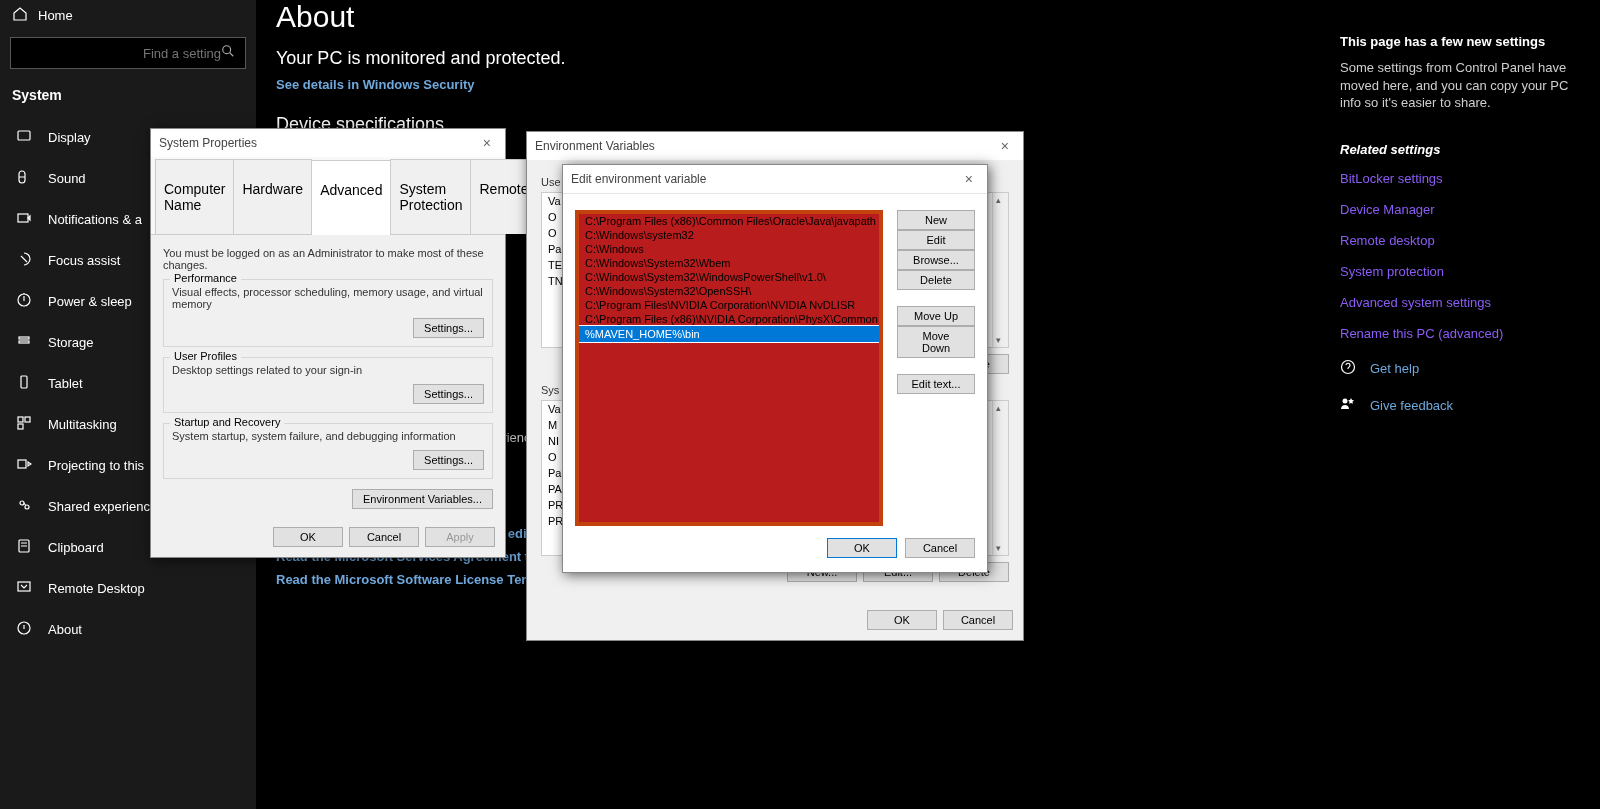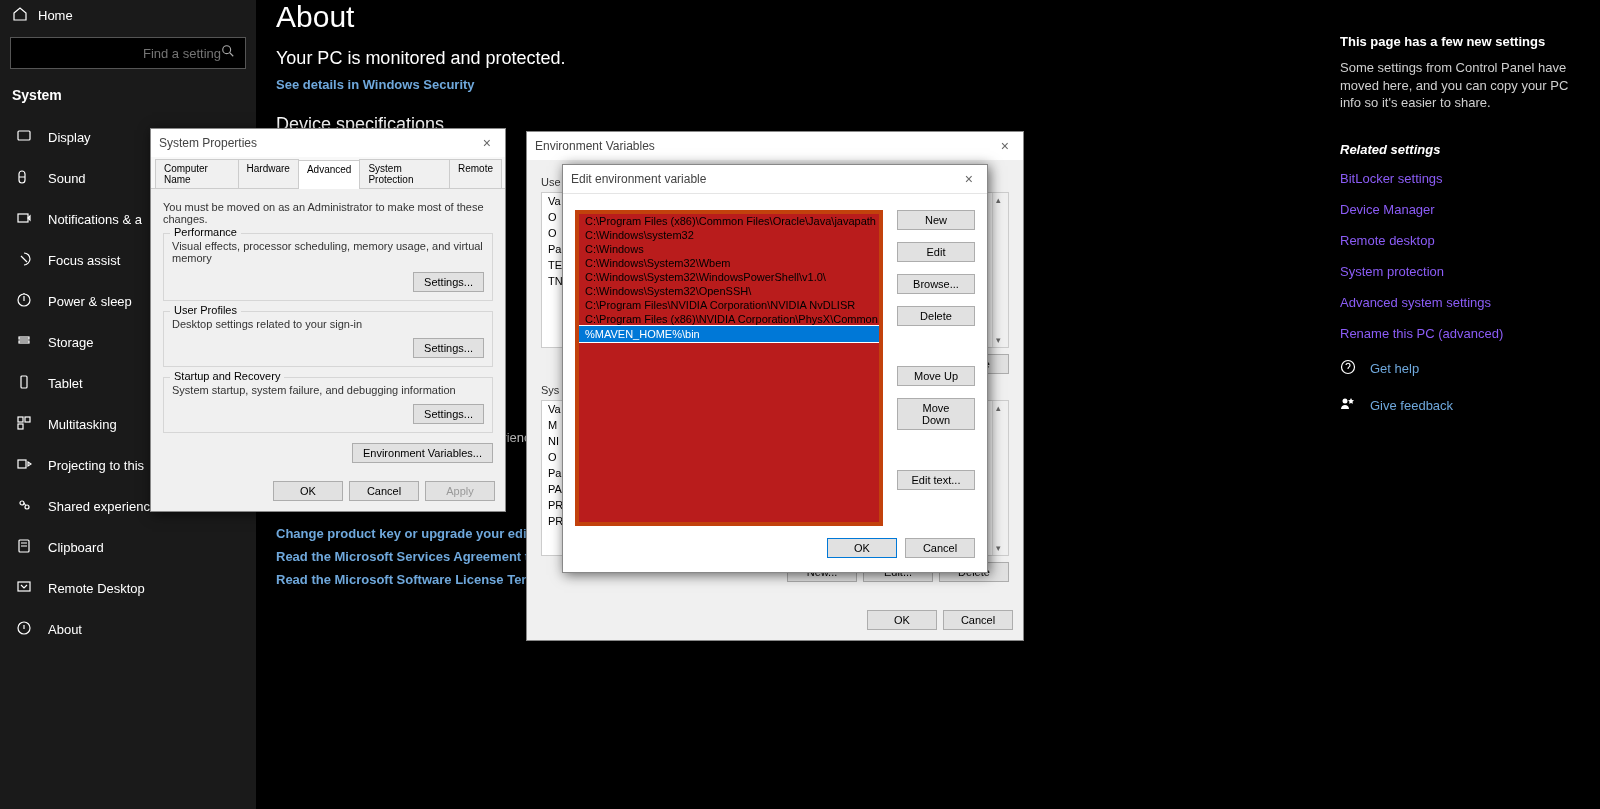--- a/index.html
+++ b/index.html
@@ -33,21 +33,21 @@
 .right .rel-heading { font-weight: 600; margin-bottom: 14px; font-style: italic; }
 .right .rlink { color: #8b5cf6; display: block; margin-bottom: 16px; cursor: pointer; }
 .right .help-row { display: flex; align-items: center; gap: 14px; margin-top: 18px; color: #6fa8dc; cursor: pointer; }
 .right .help-row svg { width: 16px; height: 16px; }
 
 
 .dialog { position: absolute; background: #f0f0f0; color: #000; border: 1px solid #888; box-shadow: 2px 2px 12px rgba(0,0,0,.6); font-size: 11px; }
 .dialog .titlebar { background: #fff; padding: 6px 8px; font-size: 12px; color: #444; display: flex; justify-content: space-between; align-items: center; }
 .dialog .titlebar .close { cursor: pointer; padding: 0 6px; color: #666; font-size: 14px; }
 .dialog .tabs { display: flex; background: #f8f8f8; border-bottom: 1px solid #ccc; padding: 2px 4px 0 4px; }
-.dialog .tab { padding: 3px 8px; font-size: 10px; background: #f0f0f0; border: 1px solid #ccc; border-bottom: none; margin-right: -1px; cursor: pointer; }
+.dialog .tab { padding: 21px 8px; font-size: 14px; background: #f0f0f0; border: 1px solid #ccc; border-bottom: none; margin-right: -1px; cursor: pointer; }
 .dialog .tab.active { background: #fff; position: relative; top: 1px; }
 .dialog .body { padding: 8px 12px; background: #f0f0f0; }
 .dialog .groupbox { border: 1px solid #d0d0d0; margin: 6px 0 10px 0; padding: 8px 10px 10px 10px; position: relative; background: #fff; }
 .dialog .group-title { position: absolute; top: -8px; left: 6px; background: #f0f0f0; padding: 0 4px; font-size: 11px; }
 .dialog .btn { background: #e1e1e1; border: 1px solid #adadad; padding: 3px 10px; font-size: 11px; min-width: 70px; cursor: pointer; }
 .dialog .btn:disabled { color: #999; }
 .dialog .btn.default { border: 1px solid #0078d7; }
 .dialog .btn-row { display: flex; justify-content: flex-end; gap: 6px; padding: 8px 10px 10px 0; }
 
 
@@ -69,21 +69,21 @@
 #envvars .list-btns { display:flex; justify-content:flex-end; gap:6px; margin:6px 4px 10px 0; }
 
 
 #editenv { left: 562px; top: 164px; width: 426px; background:#fff; }
 #editenv .titlebar { border-bottom: 1px solid #e5e5e5; }
 #editenv .edit-body { display:flex; padding: 16px 12px 12px 12px; gap: 14px; }
 #editenv .path-list { flex: 1; background: #b91c1c; border: 4px solid #c2410c; height: 316px; overflow:hidden; }
 #editenv .path-list .prow { padding: 1px 6px; font-size: 11px; white-space: nowrap; }
 #editenv .path-list .prow.editing { background: #0078d7; color: #fff; padding:0;text-decoration:underline; }
 #editenv .path-list .prow.editing input { width:100%; border:none; background:#0078d7; color:#fff; font-size:11px; padding:2px 6px; outline:1px solid #fff; }
-#editenv .side-btns { display:flex; flex-direction:column; gap:12px; width:78px; }
+#editenv .side-btns { display:flex; flex-direction:column; gap:0; width:78px; }
 #editenv .side-btns .btn { width:100%; }
 #editenv .side-btns .gap { height:16px; }
 #editenv .ok-row { display:flex; justify-content:flex-end; gap:8px; padding: 0 12px 14px 0; }
 </style>
 </head>
 <body>
 
 <div class="sidebar">
   <div class="home-row">
     <span><svg viewBox="0 0 16 16" fill="none" stroke="#fff" stroke-width="1.2">
@@ -254,21 +254,21 @@
     <span class="close">×</span>
   </div>
   <div class="tabs" id="sysprop-tabs">
       <div class="tab">Computer Name</div>
       <div class="tab">Hardware</div>
       <div class="tab active">Advanced</div>
       <div class="tab">System Protection</div>
       <div class="tab">Remote</div>
     </div>
   <div class="body">
-    <div class="hint">You must be moved on as an Administrator to make most of these changes.</div>
+    <div class="hint">You must be logged on as an Administrator to make most of these changes.</div>
     <div class="groupbox">
       <div class="group-title">Performance</div>
       <div class="group-inner">
         <div>Visual effects, processor scheduling, memory usage, and virtual memory</div>
         <div class="settings-btn">
             <button class="btn">Settings...</button>
           </div>
       </div>
     </div>
     <div class="groupbox">

